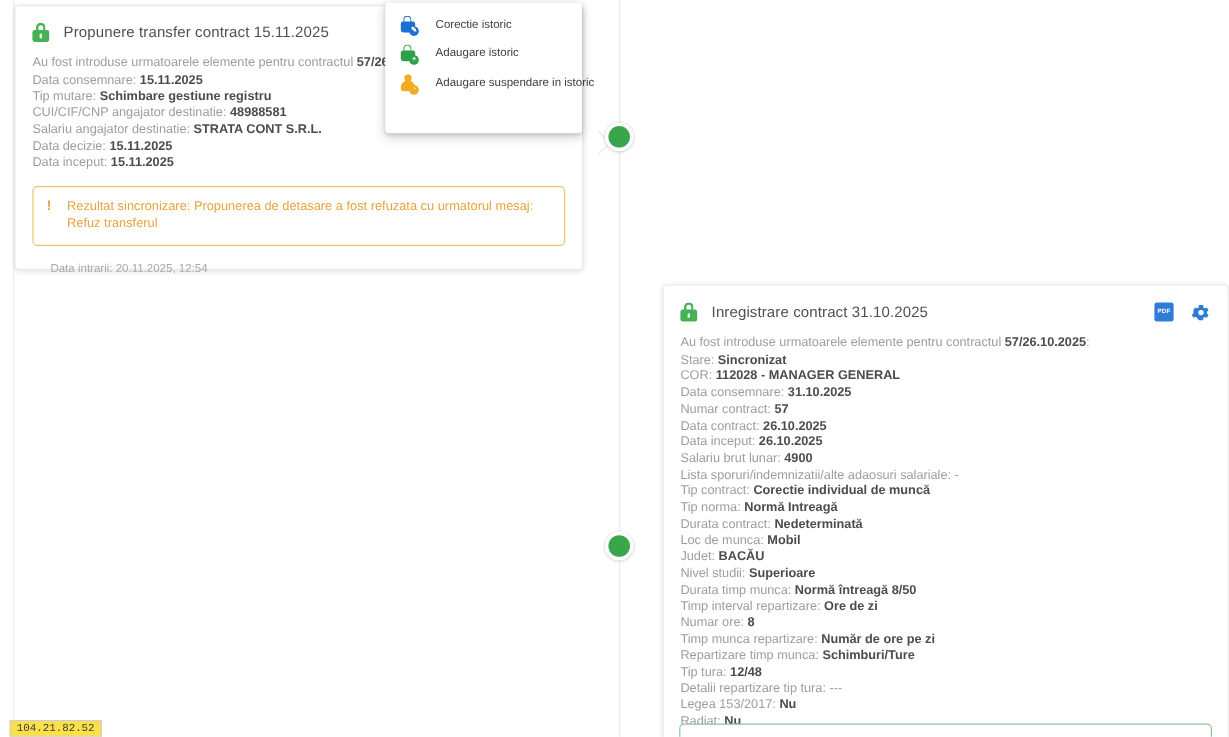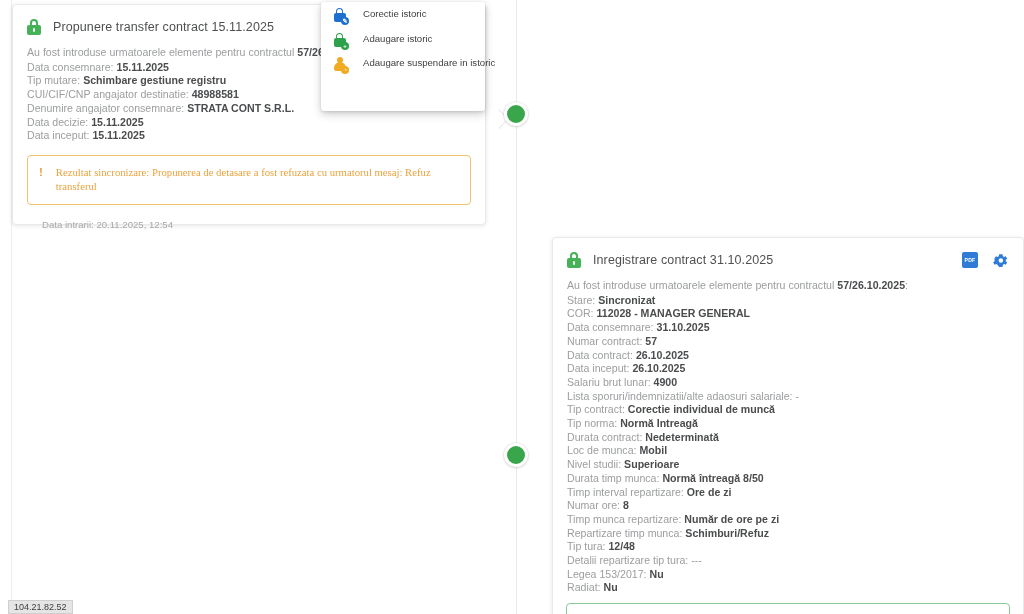--- a/index.html
+++ b/index.html
@@ -77,39 +77,39 @@
   .line { font-size:10.6px; line-height:13.7px; color:#9b9d9f; white-space:nowrap; }
   .line b { color:#4a4c4e; font-weight:bold; }
   .line.intro { margin-bottom:1px; }
 
   
   .alert {
     margin:12px 14px 0 14px; border:1px solid #f0c36d; border-radius:4px;
     background:#fff; padding:9px 11px 10px 11px; display:flex; gap:13px;
   }
   .alert-bang { color:#e8a33d; font-size:11.5px; line-height:14px; flex:none; font-weight:600; }
-  .alert-text { color:#e8a33d; font-size:10.7px; line-height:14.5px;font-family:Liberation Serif, serif; }
+  .alert-text { color:#e8a33d; font-size:10.7px; line-height:14.5px; }
 
   .stamp { padding:14px 14px 0 14px; font-size:9.6px; color:#a6a8aa;margin-left:15px; }
 
   
   .green-box {
     position:absolute; left:566px; top:603px; width:444px; height:30px;
     border:1px solid #8bc99a; border-radius:4px; background:#fff;
   }
 
   
   .menu {
     position:absolute; left:321px; top:2px; width:164px; height:109px;
     background:#ffffff; border-radius:3px;
     box-shadow: 0 3px 10px rgba(0,0,0,.20), 0 1px 3px rgba(0,0,0,.12);
     padding:6px 0;
   }
   .menu-item {
-    display:flex; align-items:flex-start; height:24.5px; padding:0 10px 0 12px;
+    display:flex; align-items:center; height:24.5px; padding:0 10px 0 12px;
     cursor:default;
   }
   .menu-label { font-size:9.6px; color:#3e4042; margin-left:16px; white-space:nowrap; }
 
   
   .mini { width:14px; height:15px; position:relative; flex:none; }
   .mini .mshack { position:absolute; left:3px; top:0; width:7px; height:6px;
                   border:1.6px solid currentColor; border-bottom:none; border-radius:4px 4px 0 0; }
   .mini .mbody  { position:absolute; left:0.5px; bottom:1px; width:12px; height:9px;
                   background:currentColor; border-radius:2px; }
@@ -126,23 +126,23 @@
   .b-red    { background:#e0333a; }
 
   
   .mini.person .mbody { border-radius:9px 9px 3px 3px; }
   .mini.person .mshack { border-radius:50%; height:6px; width:6px; border-width:0;
                          background:currentColor; left:3.5px; top:0; }
 
   
   .statusbar {
     position:absolute; left:8px; top:600px; height:14px; padding:0 5px;
-    background:#e5e5e5; border:1px solid #cfcfcf;
+    background:#fde047; border:1px solid #cfcfcf;
     font-size:9px; line-height:13px; color:#3b3d3f;
-    font-family:Liberation Sans, sans-serif; white-space:nowrap;
+    font-family:Liberation Mono, monospace; white-space:nowrap;
   }
 </style>
 </head>
 <body>
 
 <div id="root">
 
   <div class="rail-left"></div>
   <div class="timeline-line"></div>
 
@@ -164,21 +164,21 @@
       <div class="line">
         <span>Data consemnare: </span><b>15.11.2025</b>
       </div>
       <div class="line">
         <span>Tip mutare: </span><b>Schimbare gestiune registru</b>
       </div>
       <div class="line">
         <span>CUI/CIF/CNP angajator destinatie: </span><b>48988581</b>
       </div>
       <div class="line">
-        <span>Denumire angajator consemnare: </span><b>STRATA CONT S.R.L.</b>
+        <span>Salariu angajator destinatie: </span><b>STRATA CONT S.R.L.</b>
       </div>
       <div class="line">
         <span>Data decizie: </span><b>15.11.2025</b>
       </div>
       <div class="line">
         <span>Data inceput: </span><b>15.11.2025</b>
       </div>
     </div>
 
     <div class="alert">
@@ -246,26 +246,27 @@
       <div class="line"><span>Data consemnare: </span><b>31.10.2025</b></div>
       <div class="line"><span>Numar contract: </span><b>57</b></div>
       <div class="line"><span>Data contract: </span><b>26.10.2025</b></div>
       <div class="line"><span>Data inceput: </span><b>26.10.2025</b></div>
       <div class="line"><span>Salariu brut lunar: </span><b>4900</b></div>
       <div class="line"><span>Lista sporuri/indemnizatii/alte adaosuri salariale: -</span><b></b></div>
       <div class="line"><span>Tip contract: </span><b>Corectie individual de muncă</b></div>
       <div class="line"><span>Tip norma: </span><b>Normă Intreagă</b></div>
       <div class="line"><span>Durata contract: </span><b>Nedeterminată</b></div>
       <div class="line"><span>Loc de munca: </span><b>Mobil</b></div>
+      <div class="line"><span>Judet: </span><b>BACĂU</b></div>
       <div class="line"><span>Nivel studii: </span><b>Superioare</b></div>
       <div class="line"><span>Durata timp munca: </span><b>Normă întreagă 8/50</b></div>
       <div class="line"><span>Timp interval repartizare: </span><b>Ore de zi</b></div>
       <div class="line"><span>Numar ore: </span><b>8</b></div>
       <div class="line"><span>Timp munca repartizare: </span><b>Număr de ore pe zi</b></div>
-      <div class="line"><span>Repartizare timp munca: </span><b>Schimburi/Refuz</b></div>
+      <div class="line"><span>Repartizare timp munca: </span><b>Schimburi/Ture</b></div>
       <div class="line"><span>Tip tura: </span><b>12/48</b></div>
       <div class="line"><span>Detalii repartizare tip tura: ---</span><b></b></div>
       <div class="line"><span>Legea 153/2017: </span><b>Nu</b></div>
       <div class="line"><span>Radiat: </span><b>Nu</b></div>
     </div>
   </div>
 
   <div class="green-box"></div>
 
   <div class="statusbar">104.21.82.52</div>

